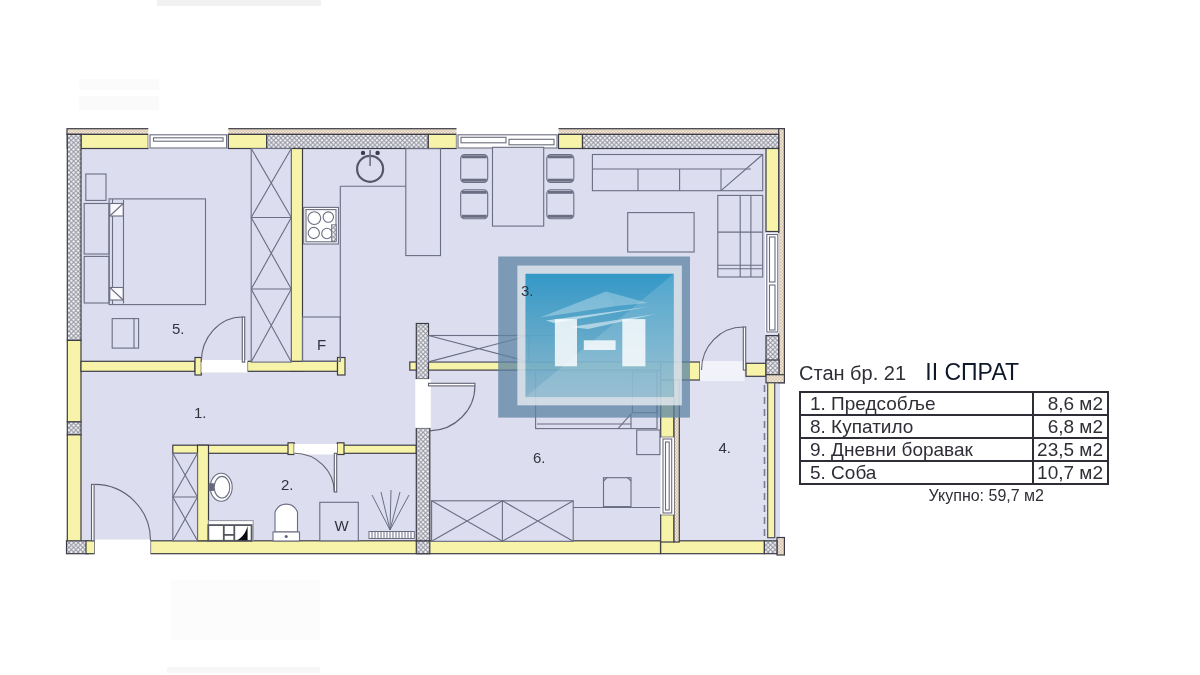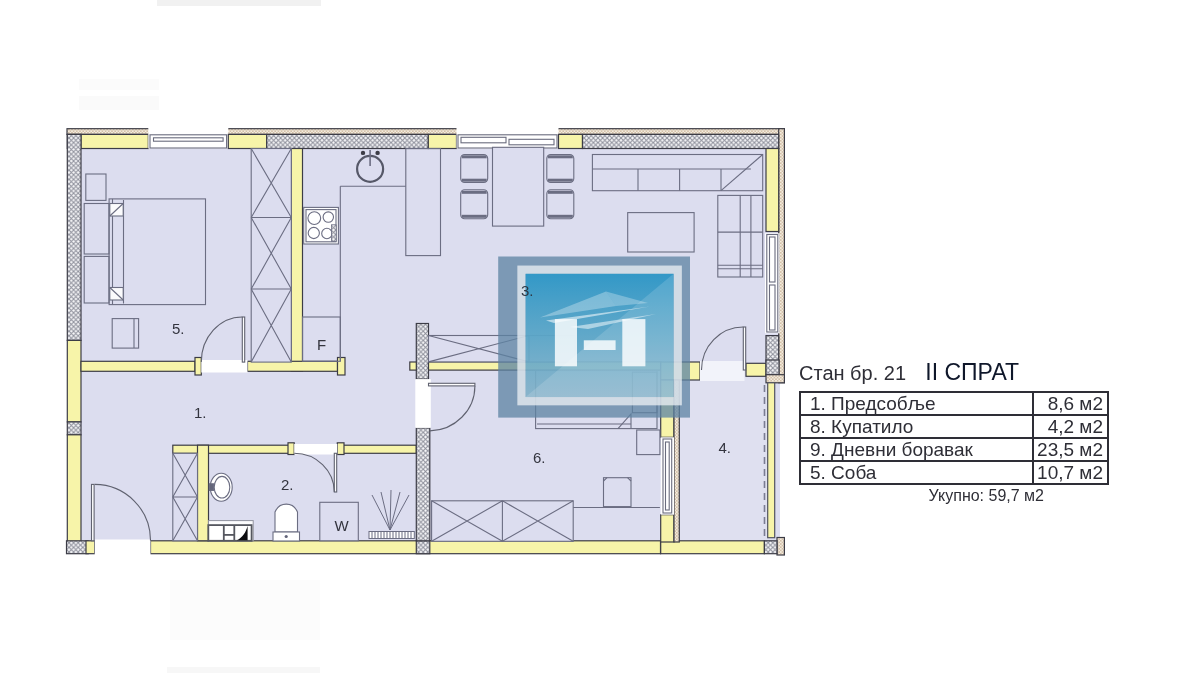--- a/index.html
+++ b/index.html
@@ -408,21 +408,21 @@
     </div>
 
   <table>
     <tbody>
         <tr>
           <td class="nm">1. Предсобље</td>
           <td class="ar">8,6 м2</td>
         </tr>
     <tr>
           <td class="nm">8. Купатило</td>
-          <td class="ar">4,2 м2</td>
+          <td class="ar">6,8 м2</td>
         </tr>
     <tr>
           <td class="nm">9. Дневни боравак</td>
           <td class="ar">23,5 м2</td>
         </tr>
     <tr>
           <td class="nm">5. Соба</td>
           <td class="ar">10,7 м2</td>
         </tr>
   </tbody>

